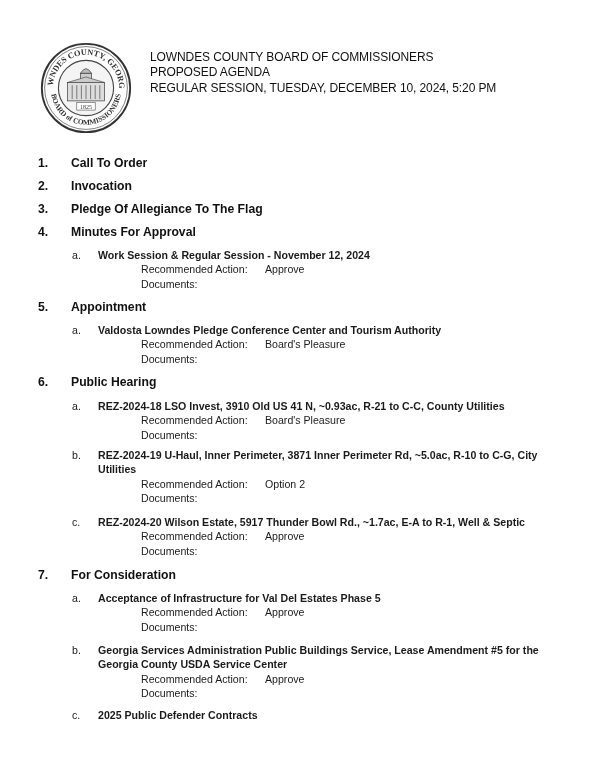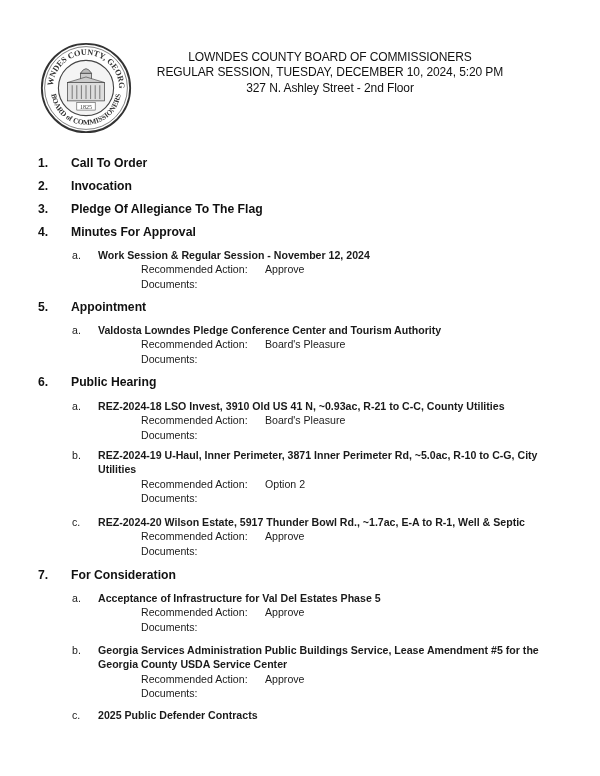--- a/index.html
+++ b/index.html
@@ -1,19 +1,19 @@
 <!DOCTYPE html>
 <html><head>
 <meta charset="utf-8">
 <style>
   html, body { margin: 0; padding: 0; background: #ffffff; }
   body { width: 600px; height: 776px; position: relative; overflow: hidden; color: #1a1a1a; }
   .page { position: absolute; left: 0; top: 0; width: 600px; height: 776px; }
   .seal { position: absolute; left: 40px; top: 42px; width: 92px; height: 92px; }
-  .header { position: absolute; left: 150px; top: 50px; width: 360px; text-align: center;
+  .header { position: absolute; left: 150px; top: 50px; width: 360px; text-align: left;
     font-family: "Liberation Sans", sans-serif; font-size: 12px; line-height: 15.4px; color: #111; letter-spacing: -0.1px; }
   .header div { white-space: nowrap; }
   .sec { position: absolute; left: 0; font-family: "Liberation Sans", sans-serif; font-weight: bold; font-size: 12.2px; color: #111; }
   .sec .num { position: absolute; left: 38px; top: 0; }
   .sec .title { position: absolute; left: 71px; top: 0; white-space: nowrap; }
   .item { position: absolute; left: 0; font-family: "Liberation Sans", sans-serif; font-size: 10.6px; line-height: 14.4px; color: #1a1a1a; }
   .item .letter { position: absolute; left: 72px; top: 0; }
   .item .text { position: absolute; left: 98px; top: 0; width: 470px; font-weight: bold; }
   .item .row { position: absolute; left: 121px; white-space: nowrap; margin-left: 20px; }
 </style>
@@ -49,22 +49,22 @@
       <line x1="55" y1="47" x2="55" y2="62"></line>
         <line x1="60" y1="47" x2="60" y2="62"></line>
       <line x1="65" y1="47" x2="65" y2="62"></line>
     </g>
     <rect x="40" y="66" width="20" height="8" fill="#fff" stroke="#444" stroke-width="0.6"></rect>
     <text x="50" y="72.5" font-family="Liberation Serif, serif" font-size="6.5" text-anchor="middle" fill="#333">1825</text>
   </svg>
 
   <div class="header">
     <div>LOWNDES COUNTY BOARD OF COMMISSIONERS</div>
+    <div>PROPOSED AGENDA</div>
     <div>REGULAR SESSION, TUESDAY, DECEMBER 10, 2024, 5:20 PM</div>
-    <div>327 N. Ashley Street - 2nd Floor</div>
   </div>
 
   <div class="sec" style="top:156px">
     <span class="num">1.</span>
     <span class="title">Call To Order</span>
   </div>
 
   <div class="sec" style="top:179px">
     <span class="num">2.</span>
     <span class="title">Invocation</span>

